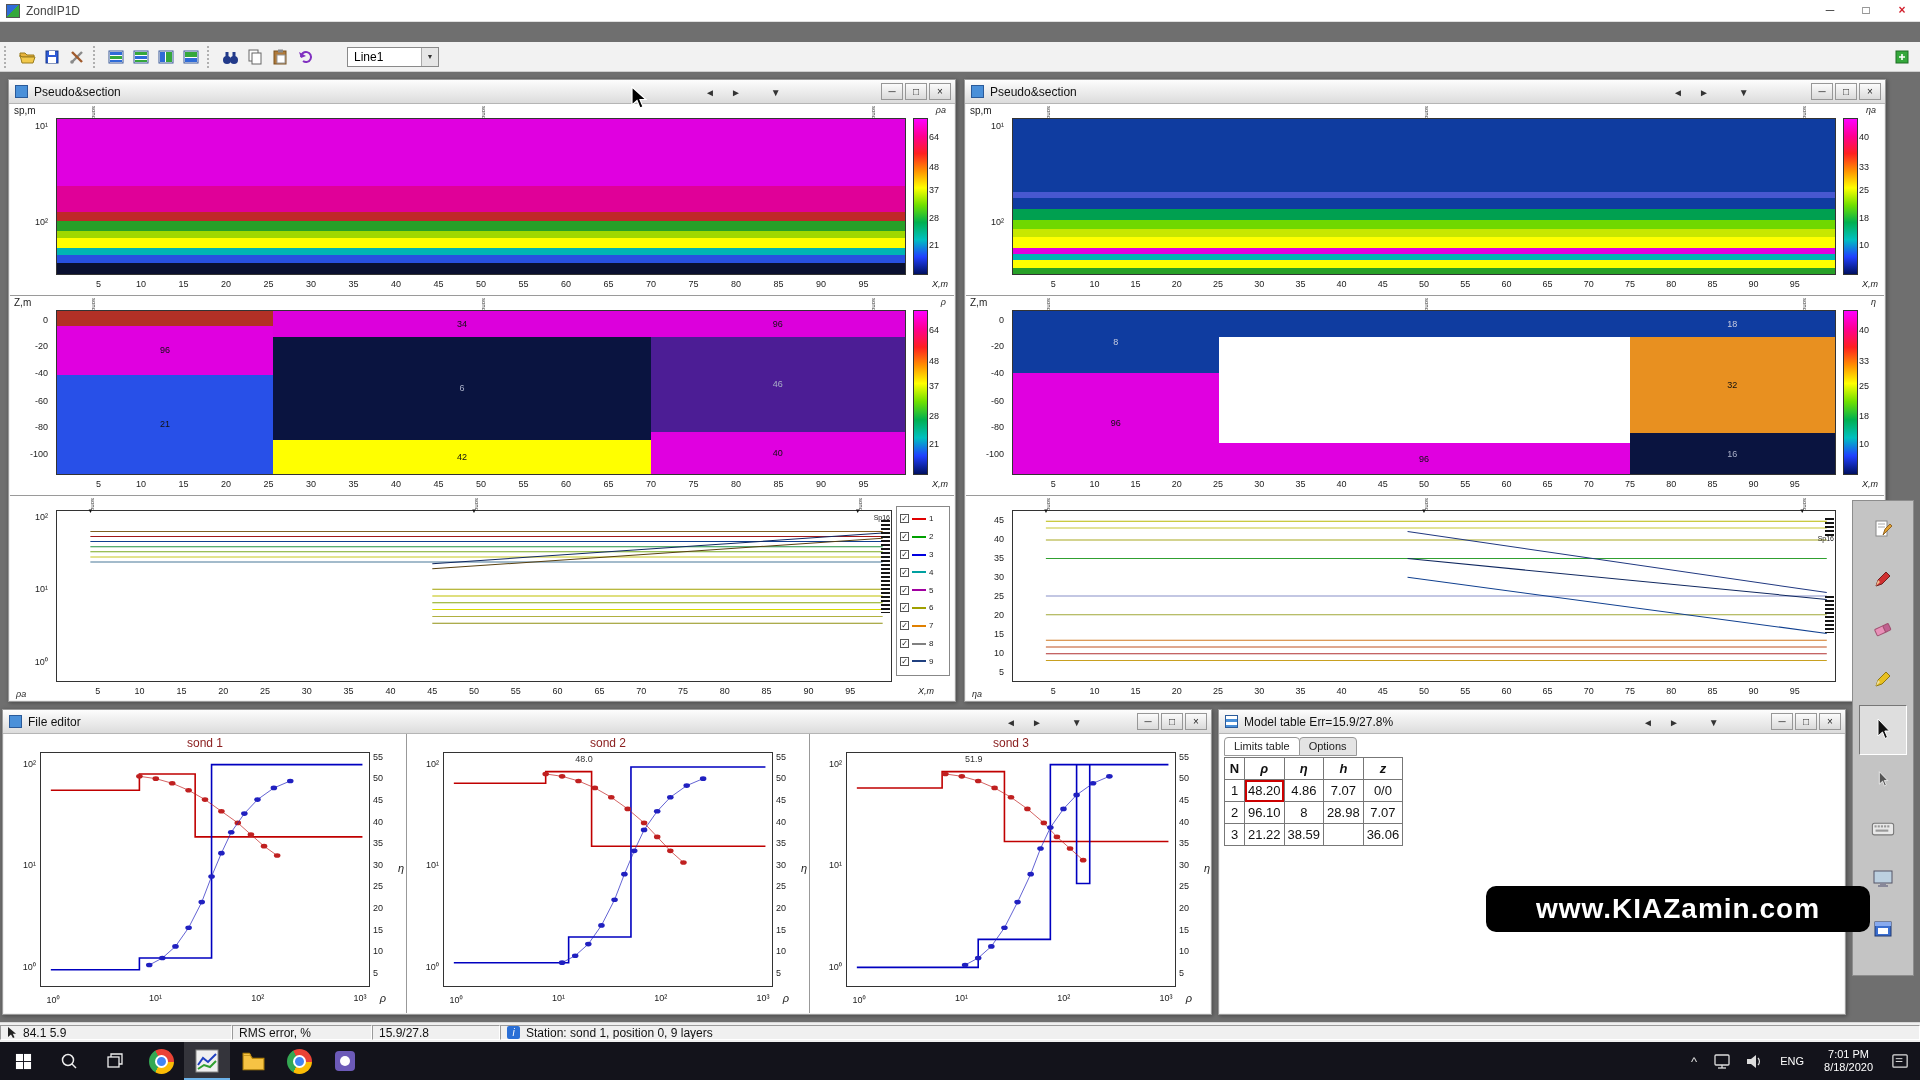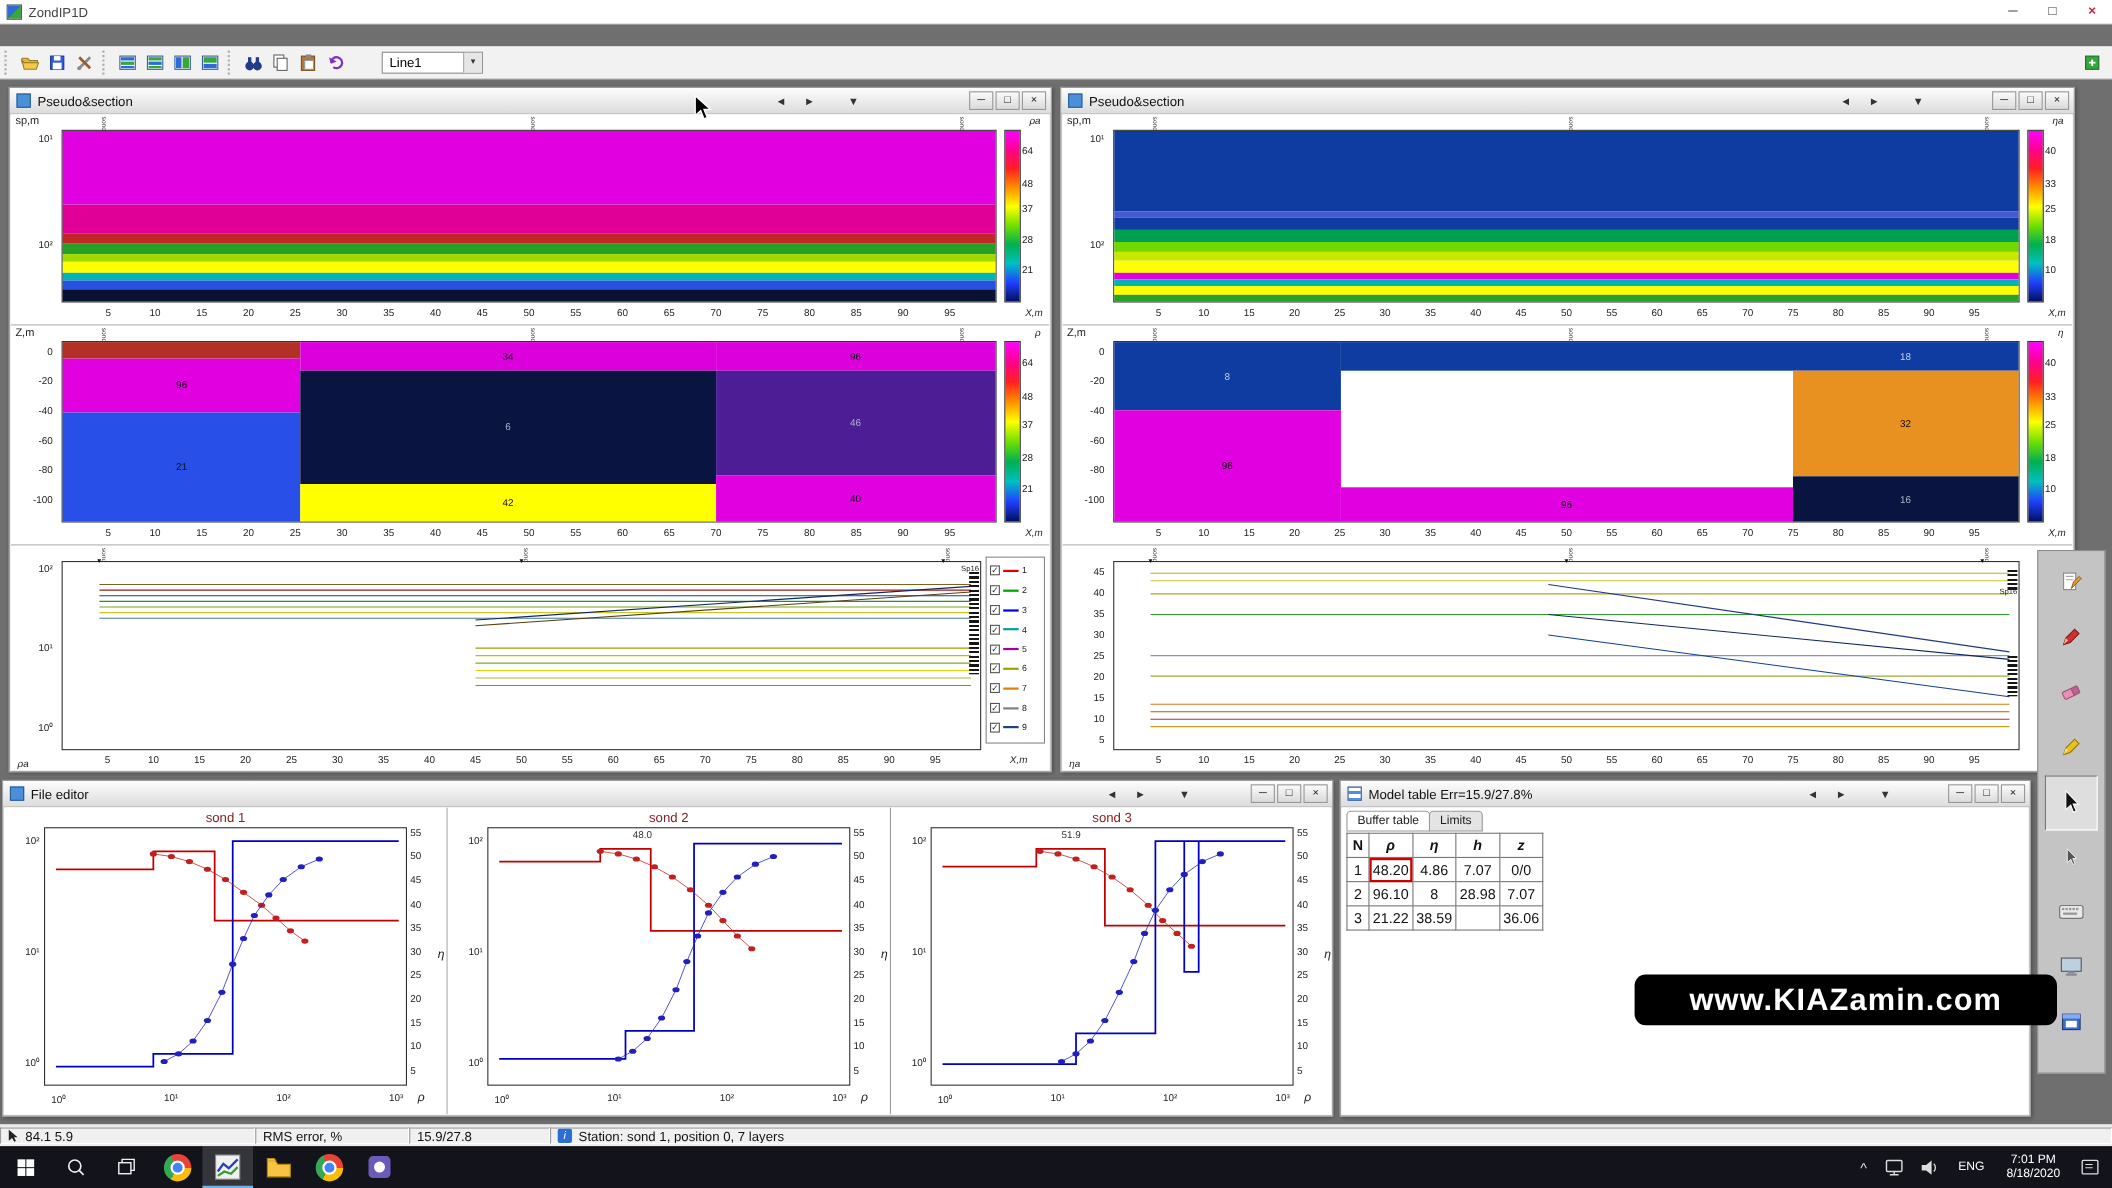--- a/index.html
+++ b/index.html
@@ -863,22 +863,22 @@
           <span class="navbtn ddn">▼</span>
         </span>
         <span class="wbtns">
           <span class="wbtn">─</span>
           <span class="wbtn">□</span>
           <span class="wbtn">×</span>
         </span>
       </div>
       <div class="win-body">
         <div class="tabs" id="mt-tabs">
-            <span class="tab active">Buffer table</span>
-            <span class="tab">Limits</span>
+            <span class="tab active">Limits table</span>
+            <span class="tab">Options</span>
           </div>
         <table id="mt-table">
             <tbody>
               <tr>
                 <th class="ncol">N</th>
                 <th class="">ρ</th>
                 <th class="">η</th>
                 <th class="">h</th>
                 <th class="">z</th>
               </tr>
@@ -986,21 +986,21 @@
       <span>84.1 5.9</span>
     </div>
     <div class="sseg" style="left:232px;width:140px">
       <span>RMS error, %</span>
     </div>
     <div class="sseg" style="left:372px;width:128px">
       <span>15.9/27.8</span>
     </div>
     <div class="sseg" style="left:500px;right:0">
       <span class="info-ico">i</span>
-      <span>Station:  sond 1, position 0, 7 layers</span>
+      <span>Station:  sond 1, position 0, 9 layers</span>
     </div>
   </div>
 
   <div class="taskbar">
     <div class="tbi">
       <svg width="17" height="17" viewBox="0 0 18 18">
           <rect x="1" y="1" width="7.5" height="7.5" fill="#fff"></rect>
           <rect x="9.5" y="1" width="7.5" height="7.5" fill="#fff"></rect>
           <rect x="1" y="9.5" width="7.5" height="7.5" fill="#fff"></rect>
           <rect x="9.5" y="9.5" width="7.5" height="7.5" fill="#fff"></rect>

